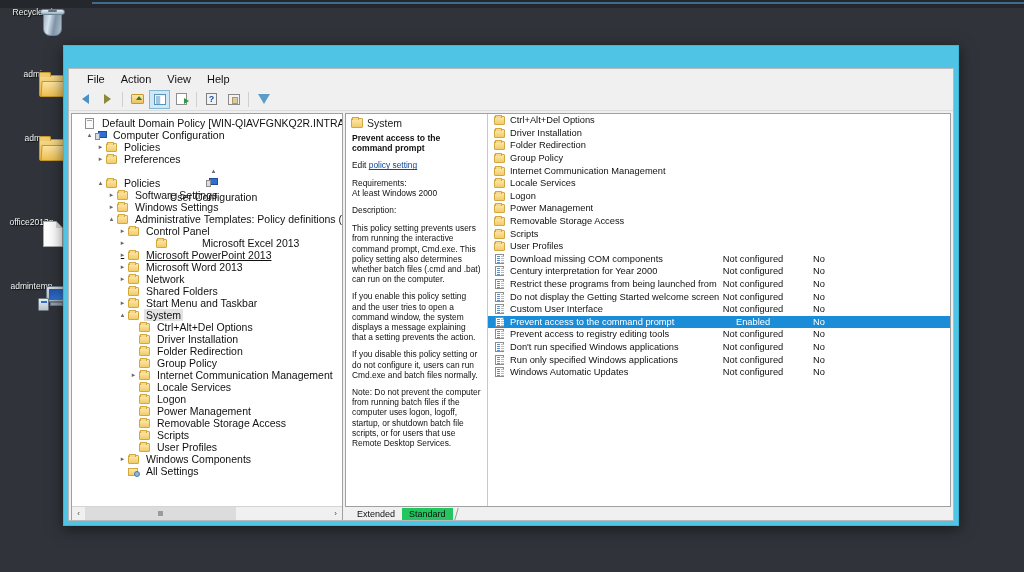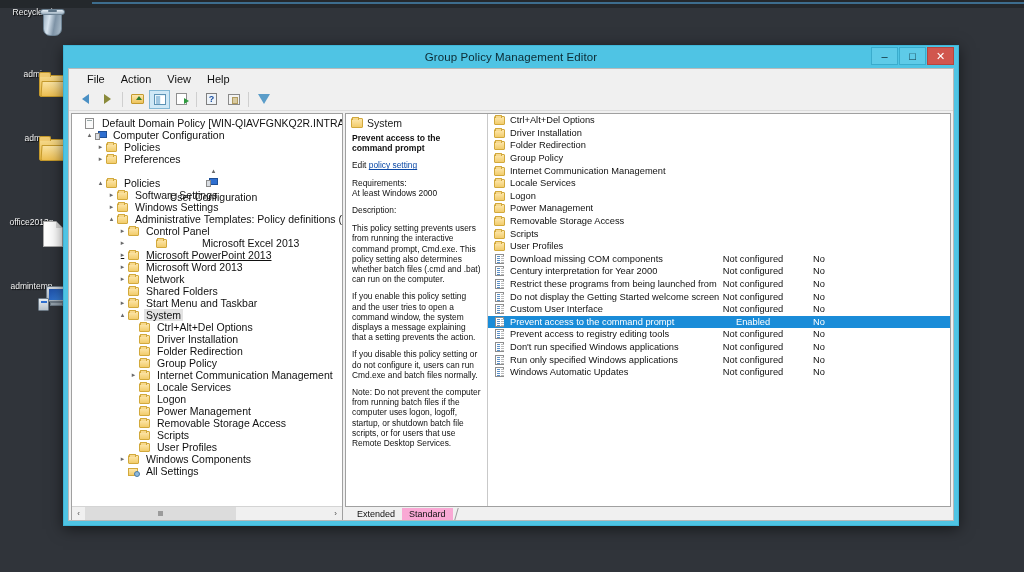--- a/index.html
+++ b/index.html
@@ -248,21 +248,21 @@
   .ic-pol:before { content:""; position:absolute; left:1px; top:1px; width:3px; height:7px;
     background: repeating-linear-gradient(180deg,#5a8fc7 0 1px,#fff 1px 2px); }
   .ic-pol:after { content:""; position:absolute; left:5px; top:1px; width:3px; height:7px;
     background: repeating-linear-gradient(180deg,#b9b9b9 0 1px,#fff 1px 2px); }
 
   
   #tabs { height:13px; display:flex; align-items:flex-end; padding-left:5px; font-size:9px; color:#111; background:#f0f0f0;}
   #tabs .tab { position:relative; padding:0 7px; height:12px; line-height:12px; }
   #tabs .tab .sl { position:absolute; right:-4px; top:0; width:8px; height:12px;
      border-right:1px solid #9a9a9a; transform: skewX(-16deg);}
-  #tabs .tab.active { background:#f9a8d4; }
+  #tabs .tab.active { background:#22c55e; }
 
   
   #statusbar { height:17px; background:#f0f0f0; border-top:1px solid #d4d4d4; display:flex; align-items:center;
     font-size:9.5px; color:#111; }
   #statusbar .s1 { flex:0 0 737px; padding-left:6px; border-right:1px solid #cfcfcf; height:17px; display:flex; align-items:center;}
   #statusbar .s2 { flex:0 0 84px; border-right:1px solid #cfcfcf; height:17px; }
   #statusbar .s3 { flex:1; height:17px; }
 </style>
 </head>
 <body>
@@ -291,28 +291,20 @@
             <span class="base"></span>
             <span class="tower">
               <span class="tled"></span>
             </span>
           </span></span><span class="cap">admintemp...</span></div>
     </div>
 </div>
 
 <div id="win">
 
-  <div id="titlebar">
-    <span class="title">Group Policy Management Editor</span>
-    <div id="wbtns">
-      <div class="min">–</div>
-      <div class="max">□</div>
-      <div class="close">✕</div>
-    </div>
-  </div>
 
   <div id="winbody">
 
     <div id="menubar">
         <span class="mi">File</span>
         <span class="mi">Action</span>
         <span class="mi">View</span>
         <span class="mi">Help</span>
       </div>
 

